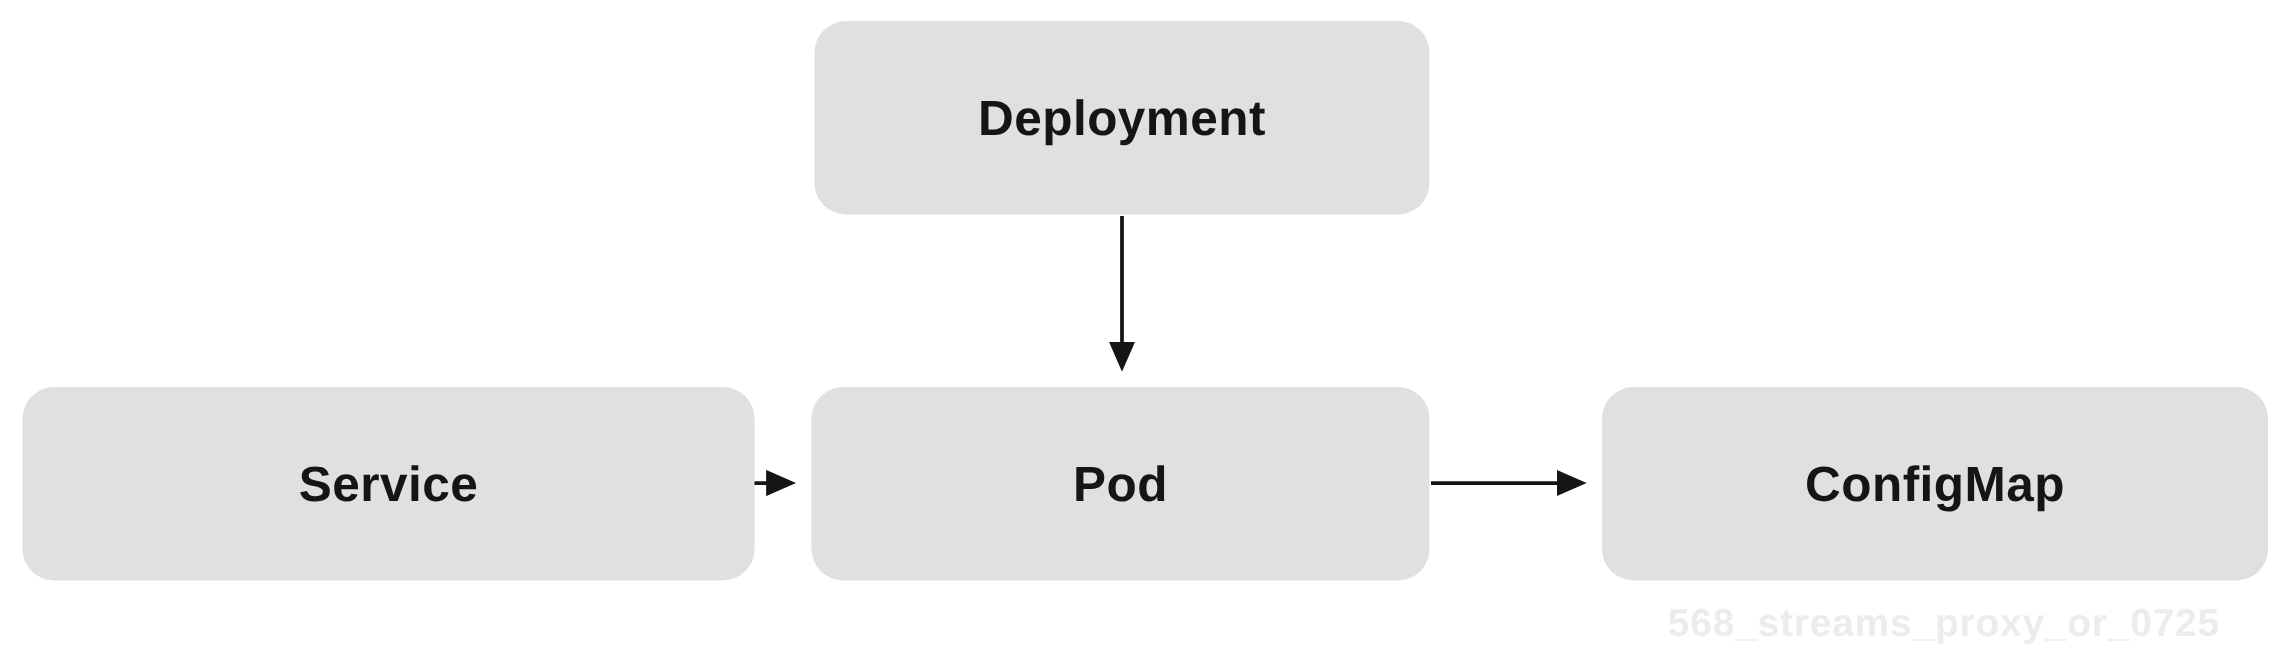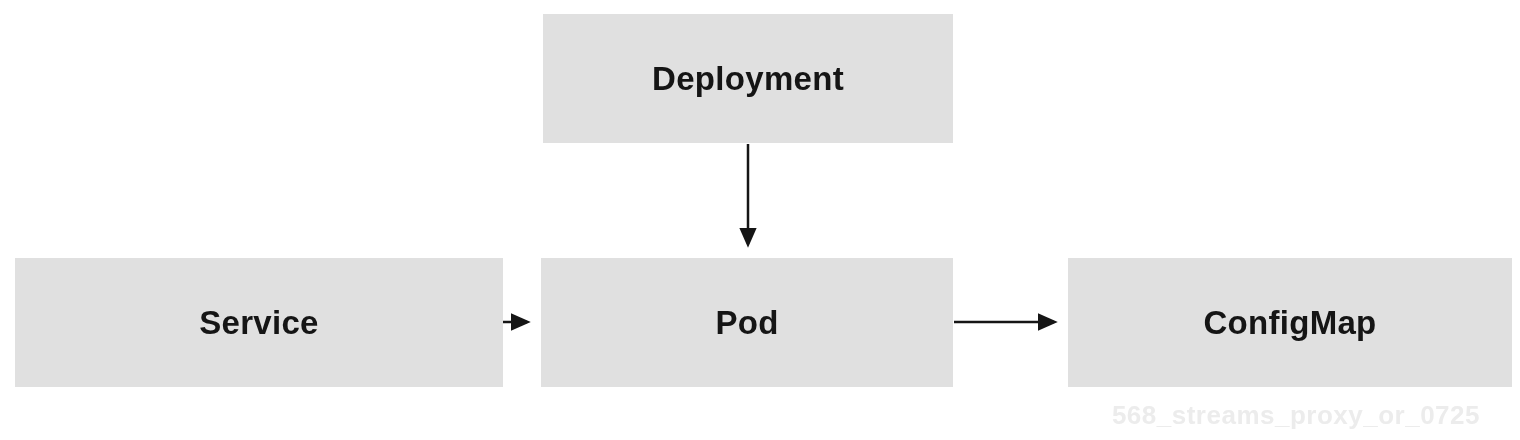--- a/index.html
+++ b/index.html
@@ -18,20 +18,21 @@
   .node {
     position: absolute;
     background: #e0e0e0;
     display: flex;
     align-items: center;
     justify-content: center;
     font-size: 33px;
     font-weight: 700;
     color: #151515;
     letter-spacing: 0.3px;
+    border-radius: 21px;
   }
   .node-deployment { left: 543px; top: 14px;  width: 410px; height: 129px; }
   .node-service    { left: 15px;  top: 258px; width: 488px; height: 129px; }
   .node-pod        { left: 541px; top: 258px; width: 412px; height: 129px; text-align: center; }
   .node-configmap  { left: 1068px; top: 258px; width: 444px; height: 129px; }
   .arrow-layer {
     position: absolute;
     left: 0;
     top: 0;
     width: 1520px;

